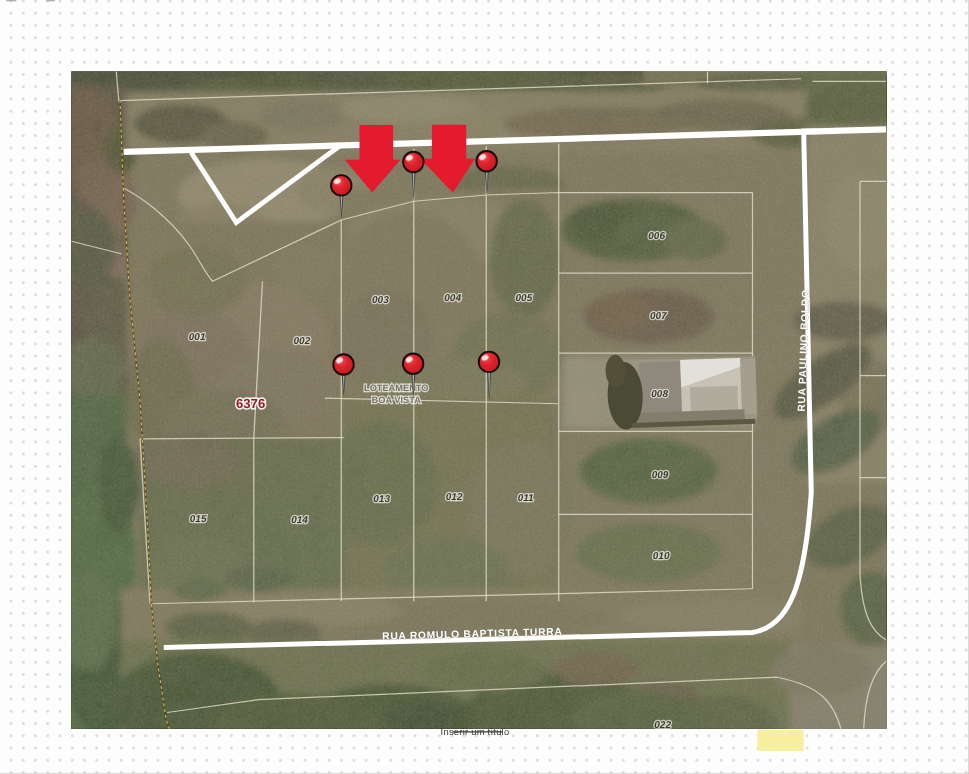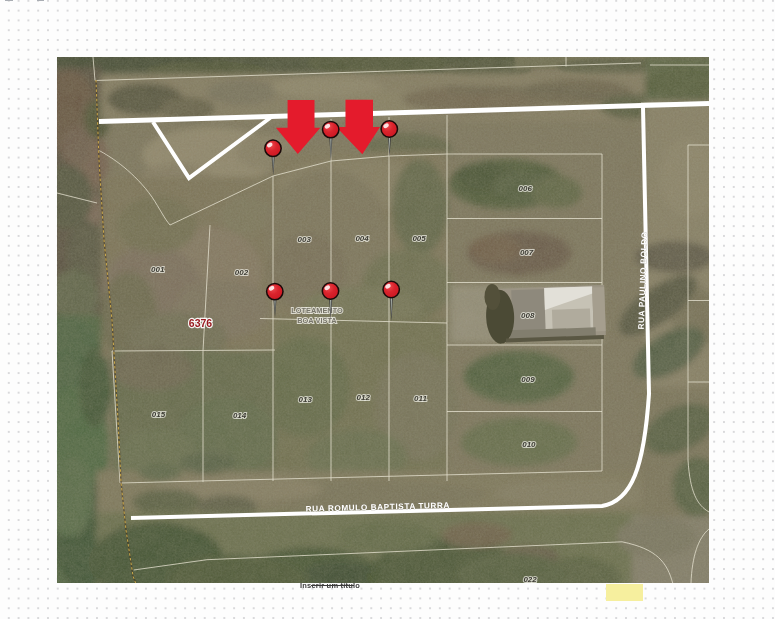--- a/index.html
+++ b/index.html
@@ -343,17 +343,17 @@
       <ellipse cx="212.8" cy="88" rx="2.9" ry="2.1" transform="rotate(-30 212.8 88)"></ellipse>
       <ellipse cx="270.5" cy="69.3" rx="2.9" ry="2.1" transform="rotate(-30 270.5 69.3)"></ellipse>
       <ellipse cx="329.1" cy="68.7" rx="2.9" ry="2.1" transform="rotate(-30 329.1 68.7)"></ellipse>
       <ellipse cx="214.6" cy="231.3" rx="2.9" ry="2.1" transform="rotate(-30 214.6 231.3)"></ellipse>
       <ellipse cx="270.3" cy="230.7" rx="2.9" ry="2.1" transform="rotate(-30 270.3 230.7)"></ellipse>
       <ellipse cx="331" cy="229.2" rx="2.9" ry="2.1" transform="rotate(-30 331 229.2)"></ellipse>
     </g>
   </g>
 </svg>
 
-<div class="abs" style="left:300px;top:581px;width:160px;font-size:7.5px;font-weight:bold;color:#3b3b3b;letter-spacing:0.2px;">
+<div class="abs" style="left:300px;top:581px;width:160px;text-align:center;font-size:7.5px;font-weight:normal;color:#3b3b3b;letter-spacing:0.2px;">
   <span style="position:relative;">Inserir um título<span style="position:absolute;left:18%;right:10%;top:45%;height:1px;background:#3b3b3b;"></span></span>
 </div>
 
 <div class="abs" style="left:606px;top:584px;width:37px;height:17px;background:#f6ef9e;"></div>
 
 </body></html>

